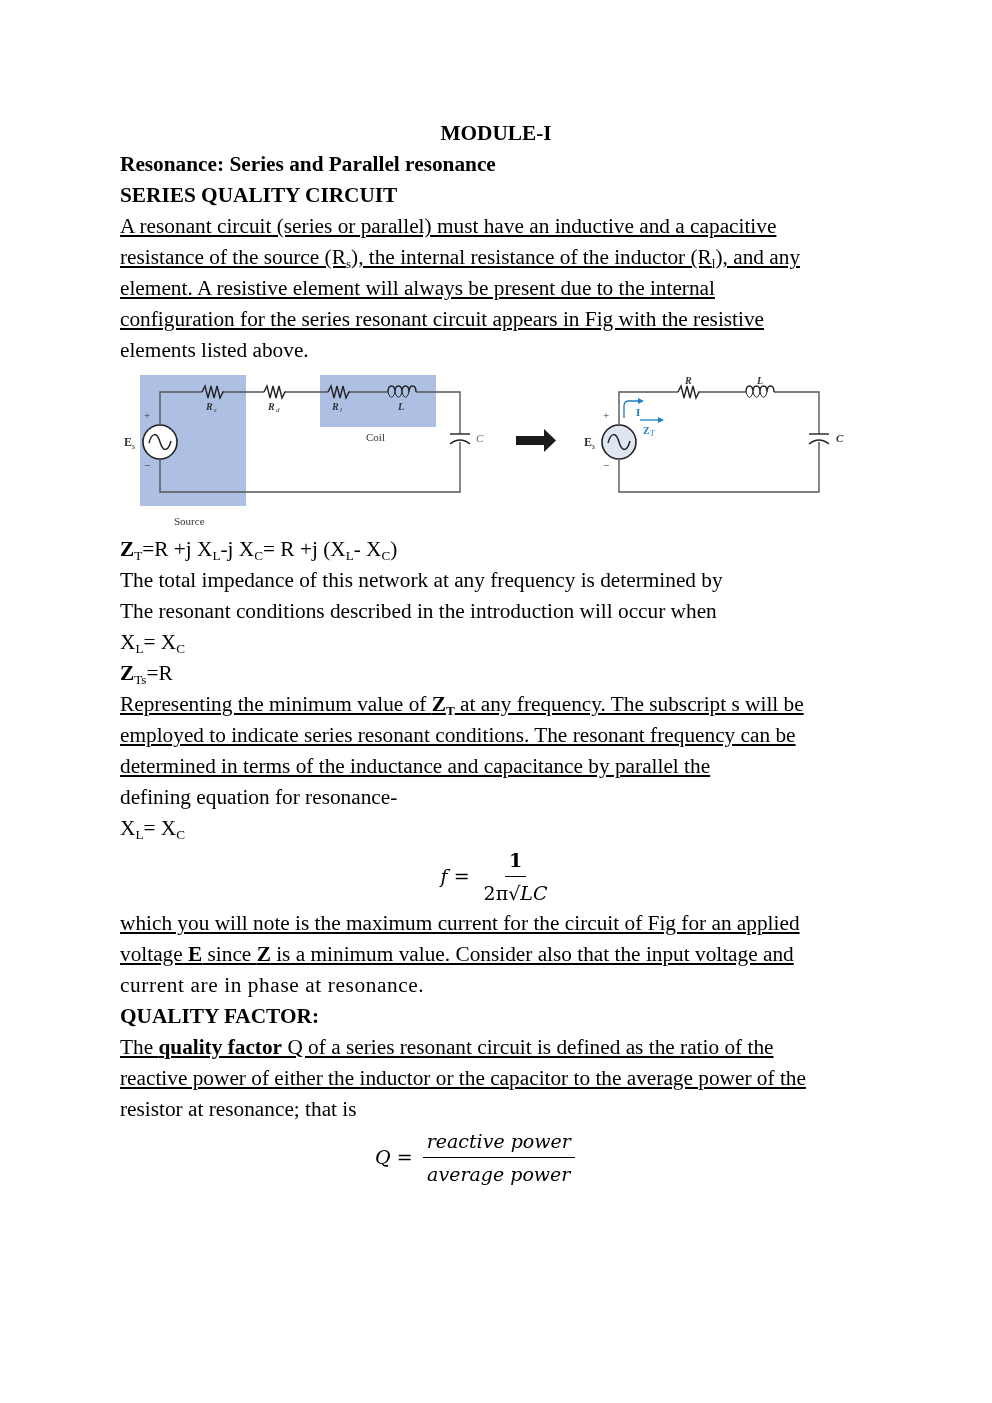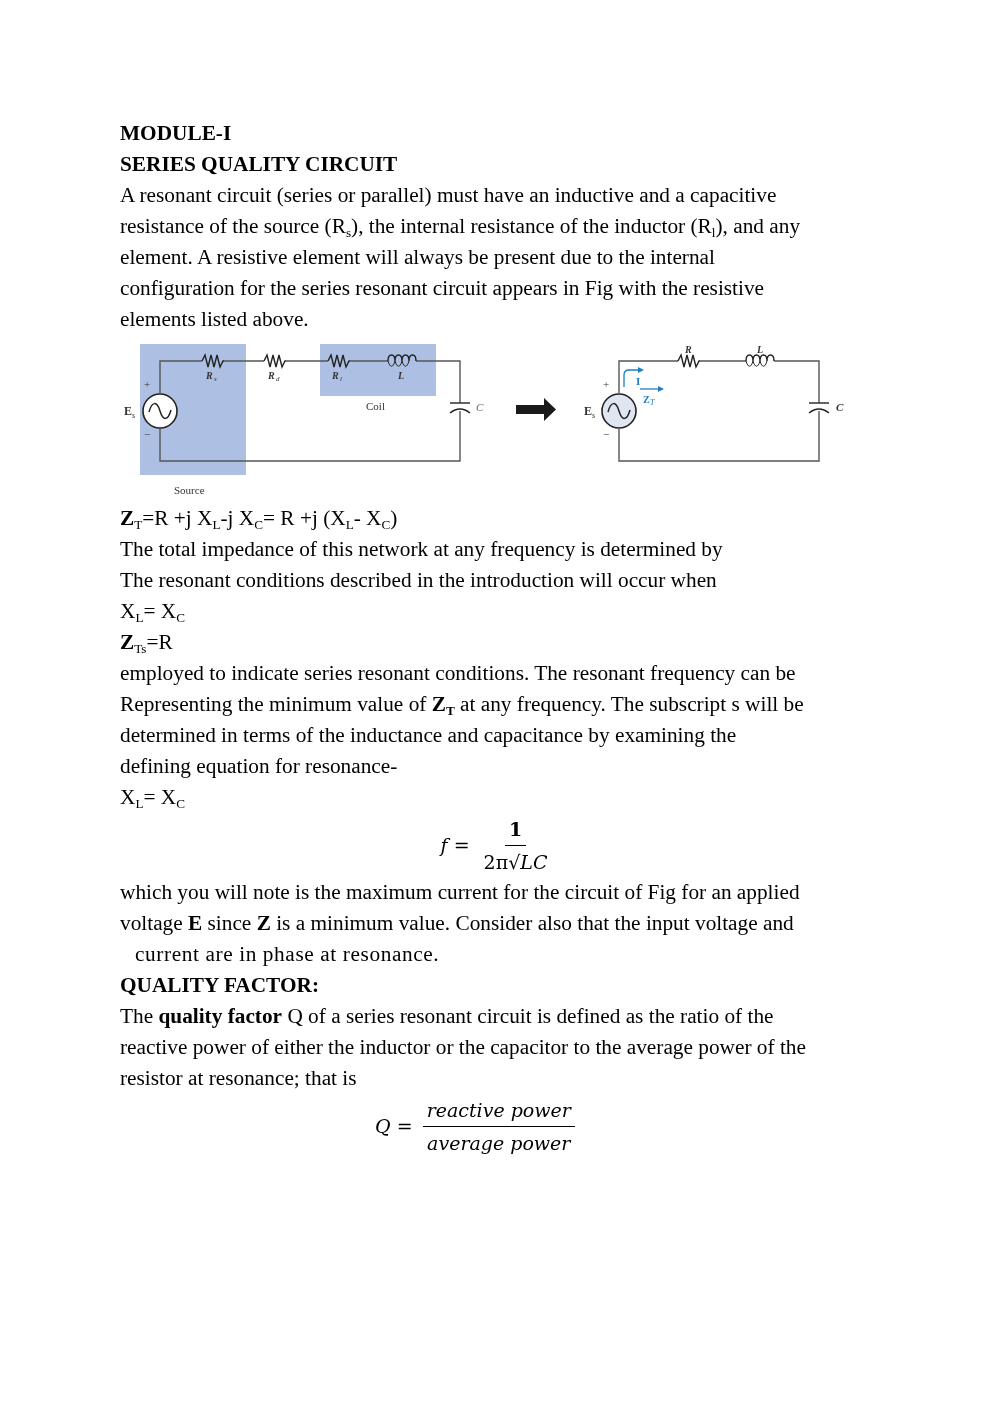--- a/index.html
+++ b/index.html
@@ -1,41 +1,42 @@
 <!DOCTYPE html>
 <html><head>
 <meta charset="utf-8">
 <style>
   html, body { margin: 0; padding: 0; background: #ffffff; }
   body { width: 992px; height: 1403px; position: relative; overflow: hidden;
          font-family: "Liberation Serif", serif; color: #000; }
   .page { position: absolute; left: 120px; top: 118px; width: 752px; font-size: 21.3px; line-height: 31px; }
-  .center { }
+  .center { text-align: center; }
   .bold { font-weight: bold; }
-  .just { text-align: justify; text-align-last: left; }
+  .just { text-align: justify; text-align-last: left; text-decoration: underline; }
   p { margin: 0; }
   sub { font-size: 0.62em; vertical-align: -0.28em; line-height: 0; }
   .figure { position: relative; height: 160px; margin: 6px 0 2px 0; }
   .figure svg { position: absolute; left: 0; top: 0; }
   .math { font-family: "DejaVu Serif", serif; font-style: italic; }
   .eq { display: flex; align-items: center; justify-content: center; height: 64px; }
   .frac { display: inline-flex; flex-direction: column; align-items: center; margin-left: 10px; }
   .frac .num { padding: 0 4px 2px 4px; border-bottom: 1.6px solid #000; line-height: 28px; }
   .frac .den { padding: 2px 4px 0 4px; line-height: 28px; }
   .eq-f { font-size: 19px; }
   .eq-q { font-size: 19px; margin-left: -42px; }
   .upright { font-style: normal; }
-  .spaced { letter-spacing: 0.6px; margin-left: 15px; }
+  .spaced { letter-spacing: 0.6px; }
 </style>
 </head>
 <body>
 
 <div class="page">
 
   <p class="center bold">MODULE-I</p>
+  <p class="bold">Resonance: Series and Parallel resonance</p>
   <p class="bold">SERIES QUALITY CIRCUIT</p>
 
   <div>
     <p class="just">A resonant circuit (series or parallel) must have an inductive and a capacitive</p>
     <p class="just"><span>resistance of the source (R</span><sub>s</sub><span>), the internal resistance of the inductor (R</span><sub>l</sub><span>), and any</span></p>
     <p class="just">element. A resistive element will always be present due to the internal</p>
     <p class="just">configuration for the series resonant circuit appears in Fig with the resistive</p>
     <p>elements listed above.</p>
   </div>
 
@@ -127,23 +128,23 @@
     </svg>
   </div>
 
   <p><b>Z</b><sub>T</sub><span>=R +j X</span><sub>L</sub><span>-j X</span><sub>C</sub><span>= R +j (X</span><sub>L</sub><span>- X</span><sub>C</sub><span>)</span></p>
   <p>The total impedance of this network at any frequency is determined by</p>
   <p>The resonant conditions described in the introduction will occur when</p>
   <p><span>X</span><sub>L</sub><span>= X</span><sub>C</sub></p>
   <p><b>Z</b><sub>Ts</sub><span>=R</span></p>
 
   <div>
+    <p class="just"><span>Representing the minimum value of </span><b>Z</b><sub class="bold">T</sub><span> at any frequency. The subscript s will be</span></p>
     <p class="just">employed to indicate series resonant conditions. The resonant frequency can be</p>
-    <p class="just"><span>Representing the minimum value of </span><b>Z</b><sub class="bold">T</sub><span> at any frequency. The subscript s will be</span></p>
-    <p class="just">determined in terms of the inductance and capacitance by examining the</p>
+    <p class="just">determined in terms of the inductance and capacitance by parallel the</p>
     <p>defining equation for resonance-</p>
   </div>
   <p><span>X</span><sub>L</sub><span>= X</span><sub>C</sub></p>
 
   <div class="eq eq-f math">
     <span>f</span>&nbsp;<span class="upright">=</span>
     <span class="frac">
       <span class="num upright bold">1</span>
       <span class="den"><span class="upright">2π√</span><span>LC</span></span>
     </span>

